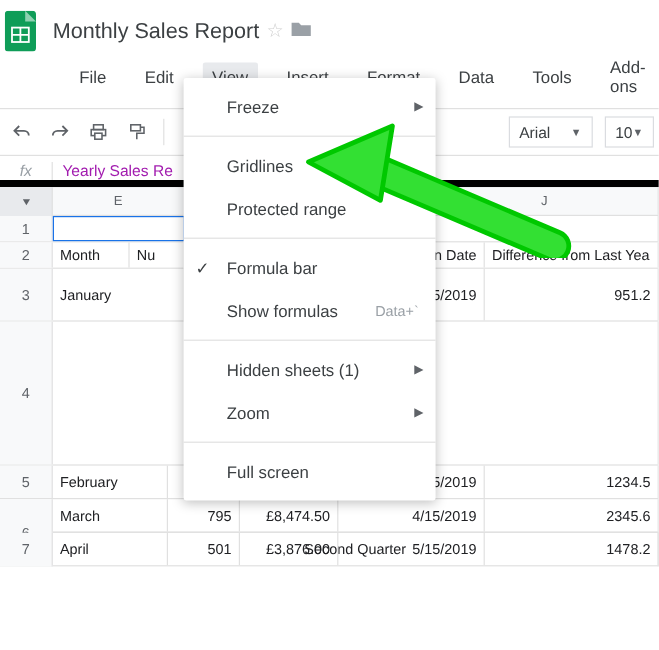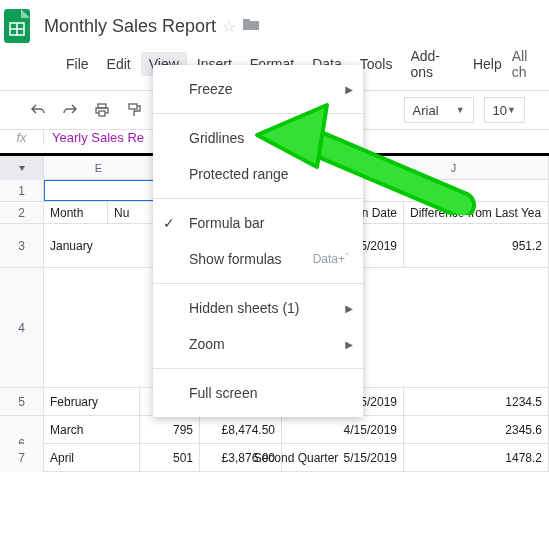--- a/index.html
+++ b/index.html
@@ -4,33 +4,33 @@
 <style>
   * { box-sizing: border-box; margin: 0; padding: 0; }
   body { font-family: Arial, sans-serif; font-size: 13px; color: #202124; background: #fff; width: 549px; height: 542px; overflow: hidden; position: relative; }
 
   .titlebar { display: flex; align-items: center; padding: 8px 12px 0 4px; }
   .logo { width: 28px; height: 36px; margin-right: 12px; display: flex; align-items: center; }
   .doctitle { font-size: 18px; color: #3c4043; margin-right: 6px; }
   .star { color: #d0d0d0; font-size: 16px; margin-right: 6px; }
   .folder { color: #9aa0a6; font-size: 16px; }
 
-  .menubar { display: flex; align-items: center; padding: 0 0 6px 58px; gap: 2px; font-size: 14px; color: #3c4043; }
+  .menubar { display: flex; align-items: center; padding: 0 0 6px 58px; gap: 16px; font-size: 14px; color: #3c4043; }
   .menubar .item { padding: 4px 8px; }
   .menubar .item.active { background: #e8eaed; border-radius: 2px; }
   .menubar .link { margin-left: auto; margin-right: 8px; color: #5f6368; }
 
-  .toolbar { display: flex; align-items: center; height: 40px; border-top: 1px solid #e0e0e0; border-bottom: 1px solid #e0e0e0; padding: 0 24px; gap: 4px; }
+  .toolbar { display: flex; align-items: center; height: 40px; border-top: 1px solid #e0e0e0; border-bottom: 1px solid #e0e0e0; padding: 0 4px; gap: 4px; }
   .tbtn { width: 28px; height: 28px; display:flex; align-items:center; justify-content:center; color:#5f6368; }
   .tsep { width:1px; height:22px; background:#e0e0e0; margin:0 4px; }
   .fontbox { border:1px solid #dadce0; height:26px; display:flex; align-items:center; padding:0 8px; font-size:13px; color:#3c4043; min-width:70px; justify-content:space-between; margin-left:auto; }
   .sizebox { border:1px solid #dadce0; height:26px; display:flex; align-items:center; padding:0 8px; font-size:13px; color:#3c4043; min-width:38px; justify-content:space-between; margin-left:6px; }
   .tri { font-size:9px; color:#5f6368; }
 
-  .fxrow { display:flex; align-items:flex-start; border-bottom:3px solid #000000; height:26px; }
+  .fxrow { display:flex; align-items:flex-end; border-bottom:6px solid #000000; height:26px; }
   .fxlabel { width:44px; text-align:center; color:#9aa0a6; font-style:italic; font-size:13px; border-right:1px solid #e0e0e0; }
   .fxval { padding:0 8px; font-size:13px; color:#a21caf; }
 
   .grid { position:relative; font-size:12px; }
   .colheads { display:flex; height:24px; background:#f8f9fa; border-bottom:1px solid #e0e0e0; }
   .rowh { width:44px; border-right:1px solid #e0e0e0; display:flex; align-items:center; justify-content:center; color:#5f6368; background:#f8f9fa; }
   .rowh.clicked { background:#e8eaed; }
   .ch { border-right:1px solid #e0e0e0; display:flex; align-items:center; justify-content:center; color:#5f6368; font-size:11px; }
   .row { display:flex; border-bottom:1px solid #e0e0e0; }
   .cell { border-right:1px solid #e0e0e0; padding:4px 6px; display:flex; align-items:center; overflow:hidden; white-space:nowrap; }

